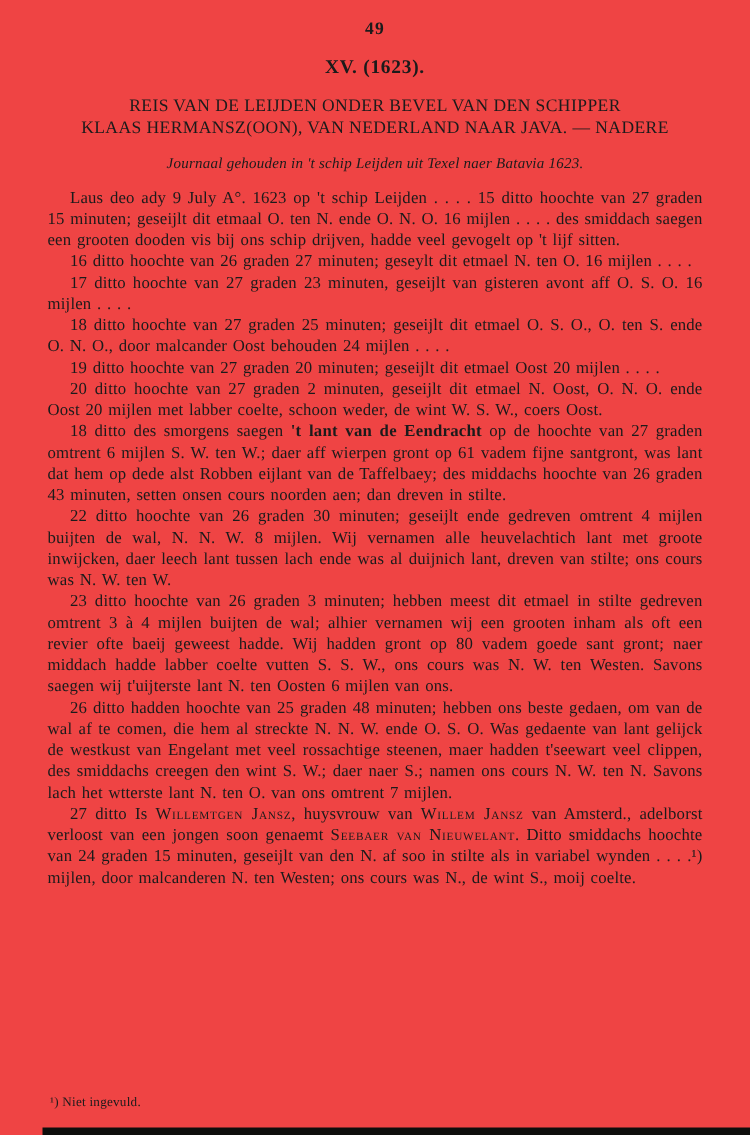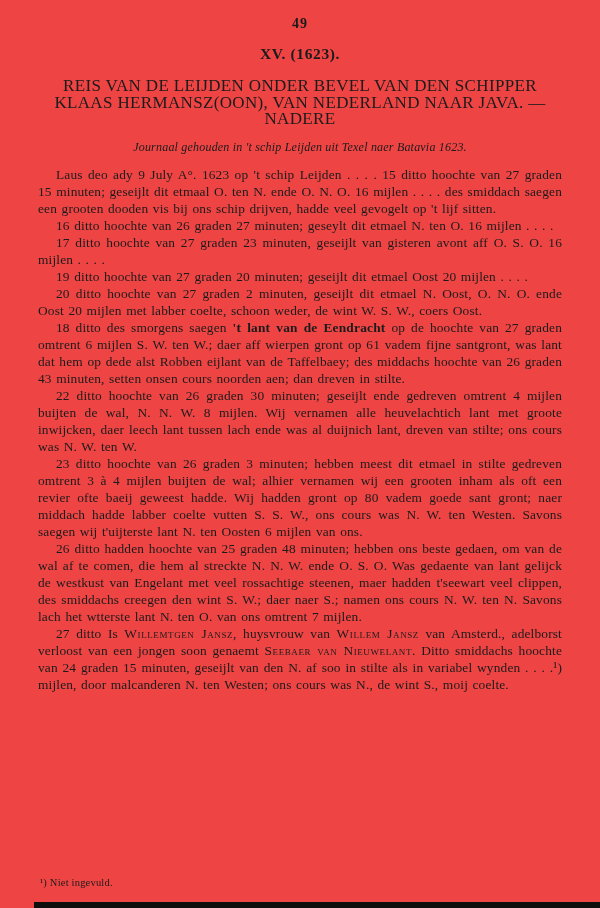--- a/index.html
+++ b/index.html
@@ -9,21 +9,21 @@
     background:#ef4444;
     color:#1b1b1b;
     font-family:"Liberation Serif", serif;
     position:relative;
     padding:16px 38px 0 38px;
     overflow:hidden;
     margin:0 auto;
   }
   .page-number { text-align:center; font-weight:bold; font-size:14px; letter-spacing:1px; }
   .chapter { text-align:center; font-weight:bold; font-size:15.5px; margin-top:13px; letter-spacing:0.6px; }
-  .title { text-align:center; font-size:17px; margin-top:15px; line-height:16.5px; letter-spacing:0.35px; }
+  .title { text-align:center; font-size:14px; margin-top:15px; line-height:16.5px; letter-spacing:0.35px; }
   .subtitle { text-align:center; font-style:italic; font-size:12px; margin-top:12px; letter-spacing:0.2px; }
   .body {
     margin-top:11px;
     font-size:13.4px;
     line-height:17px;
     text-align:justify;
     letter-spacing:0.15px;
     word-spacing:1px;
   }
   .body p { text-indent:18px; margin:0; }
@@ -45,20 +45,21 @@
     <div>REIS VAN DE LEIJDEN ONDER BEVEL VAN DEN SCHIPPER</div>
     <div>KLAAS HERMANSZ(OON), VAN NEDERLAND NAAR JAVA. — NADERE</div>
   </div>
 
   <div class="subtitle">Journaal gehouden in 't schip Leijden uit Texel naer Batavia 1623.</div>
 
   <div class="body">
     <p><span>Laus deo ady 9 July A°. 1623 op 't schip Leijden . . . . 15 ditto hoochte van 27 graden 15 minuten; geseijlt dit etmaal O. ten N. ende O. N. O. 16 mijlen . . . . des smiddach saegen een grooten dooden vis bij ons schip drijven, hadde veel gevogelt op 't lijf sitten.</span></p>
     <p><span>16 ditto hoochte van 26 graden 27 minuten; geseylt dit etmael N. ten O. 16 mijlen . . . .</span></p>
     <p><span>17 ditto hoochte van 27 graden 23 minuten, geseijlt van gisteren avont aff O. S. O. 16 mijlen . . . .</span></p>
+    <p><span>18 ditto hoochte van 27 graden 25 minuten; geseijlt dit etmael O. S. O., O. ten S. ende O. N. O., door malcander Oost behouden 24 mijlen . . . .</span></p>
     <p><span>19 ditto hoochte van 27 graden 20 minuten; geseijlt dit etmael Oost 20 mijlen . . . .</span></p>
     <p><span>20 ditto hoochte van 27 graden 2 minuten, geseijlt dit etmael N. Oost, O. N. O. ende Oost 20 mijlen met labber coelte, schoon weder, de wint W. S. W., coers Oost.</span></p>
     <p><span>18 ditto des smorgens saegen </span><b class="bold">'t lant van de Eendracht</b><span> op de hoochte van 27 graden omtrent 6 mijlen S. W. ten W.; daer aff wierpen gront op 61 vadem fijne santgront, was lant dat hem op dede alst Robben eijlant van de Taffelbaey; des middachs hoochte van 26 graden 43 minuten, setten onsen cours noorden aen; dan dreven in stilte.</span></p>
     <p><span>22 ditto hoochte van 26 graden 30 minuten; geseijlt ende gedreven omtrent 4 mijlen buijten de wal, N. N. W. 8 mijlen. Wij vernamen alle heuvelachtich lant met groote inwijcken, daer leech lant tussen lach ende was al duijnich lant, dreven van stilte; ons cours was N. W. ten W.</span></p>
     <p><span>23 ditto hoochte van 26 graden 3 minuten; hebben meest dit etmael in stilte gedreven omtrent 3 à 4 mijlen buijten de wal; alhier vernamen wij een grooten inham als oft een revier ofte baeij geweest hadde. Wij hadden gront op 80 vadem goede sant gront; naer middach hadde labber coelte vutten S. S. W., ons cours was N. W. ten Westen. Savons saegen wij t'uijterste lant N. ten Oosten 6 mijlen van ons.</span></p>
     <p><span>26 ditto hadden hoochte van 25 graden 48 minuten; hebben ons beste gedaen, om van de wal af te comen, die hem al streckte N. N. W. ende O. S. O. Was gedaente van lant gelijck de westkust van Engelant met veel rossachtige steenen, maer hadden t'seewart veel clippen, des smiddachs creegen den wint S. W.; daer naer S.; namen ons cours N. W. ten N. Savons lach het wtterste lant N. ten O. van ons omtrent 7 mijlen.</span></p>
     <p><span>27 ditto Is </span><span class="sc">Willemtgen Jansz</span><span>, huysvrouw van </span><span class="sc">Willem Jansz</span><span> van Amsterd., adelborst verloost van een jongen soon genaemt </span><span class="sc">Seebaer van Nieuwelant</span><span>. Ditto smiddachs hoochte van 24 graden 15 minuten, geseijlt van den N. af soo in stilte als in variabel wynden . . . .¹) mijlen, door malcanderen N. ten Westen; ons cours was N., de wint S., moij coelte.</span></p>
   </div>
 
   <div class="footnote">¹) Niet ingevuld.</div>

